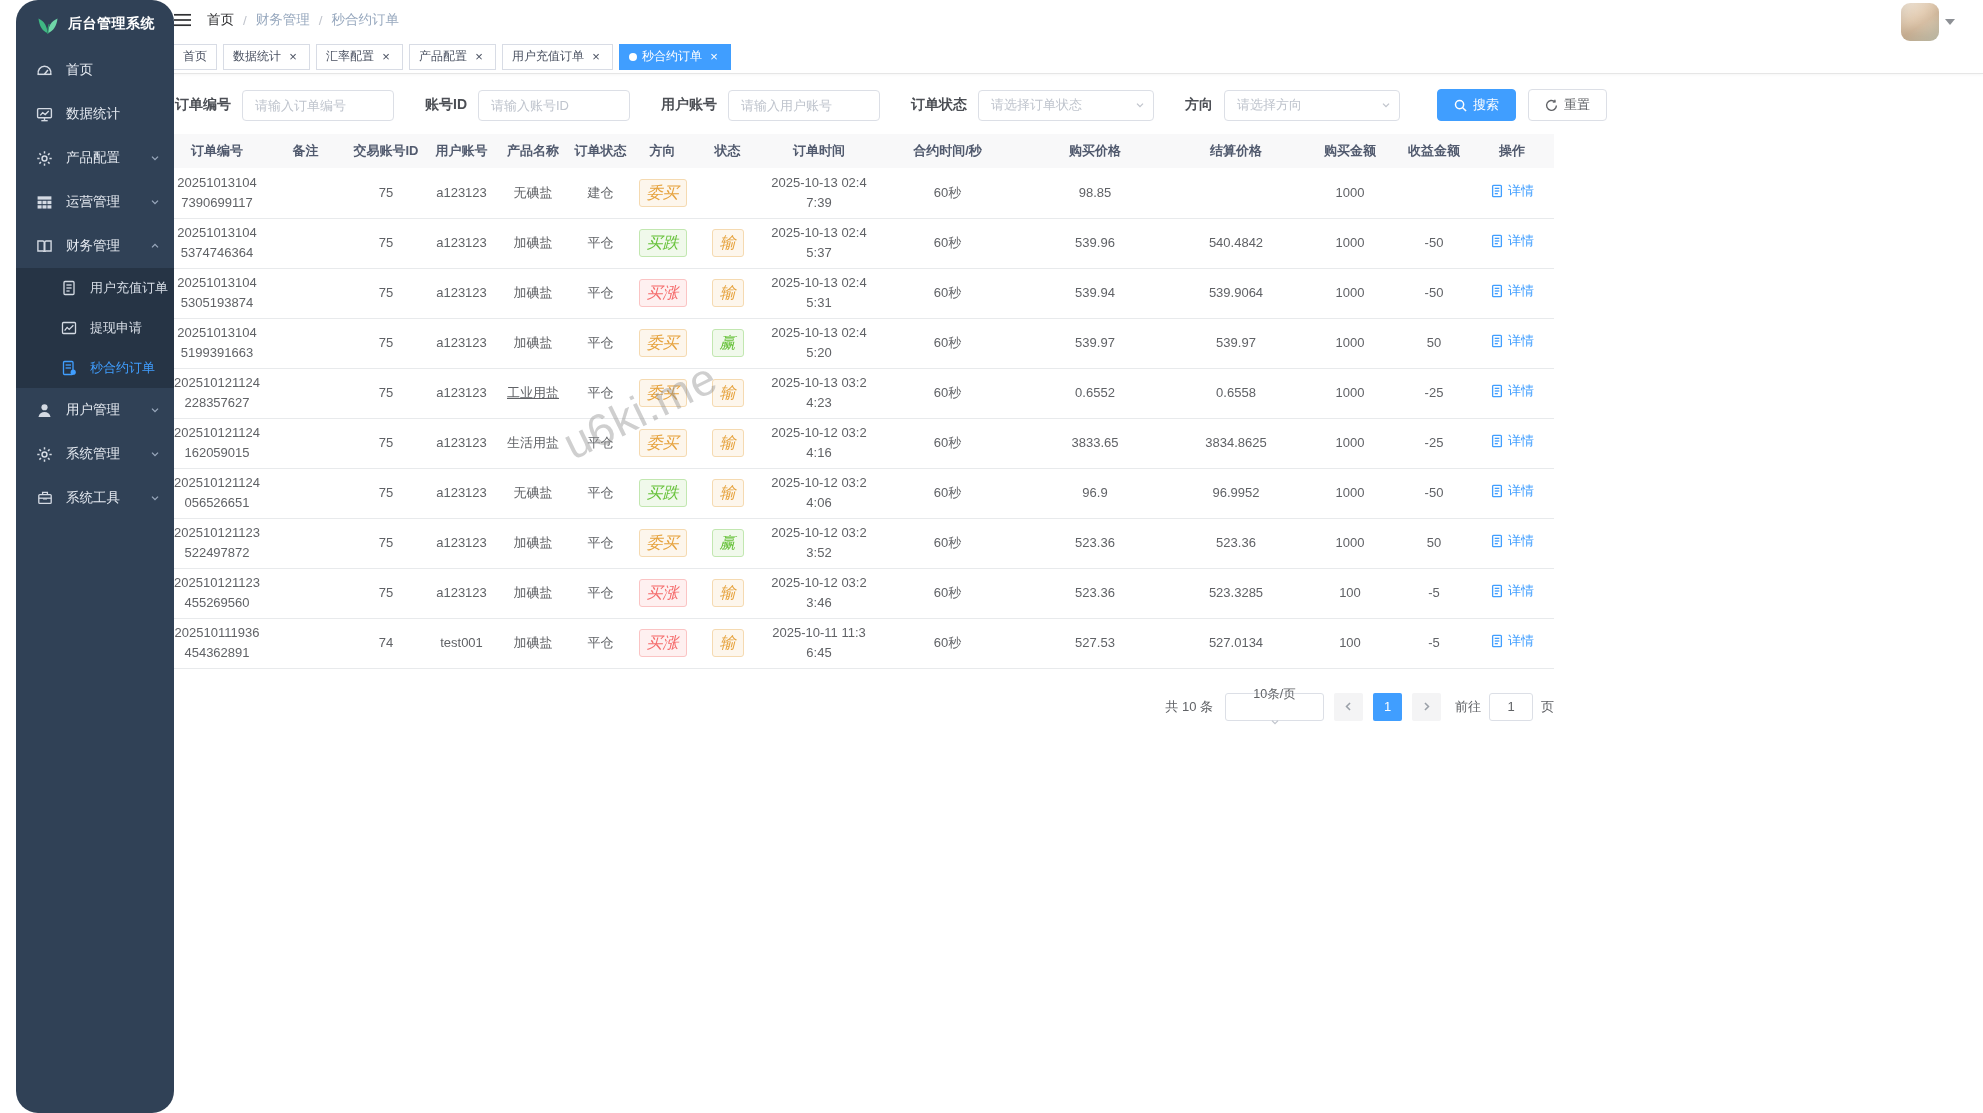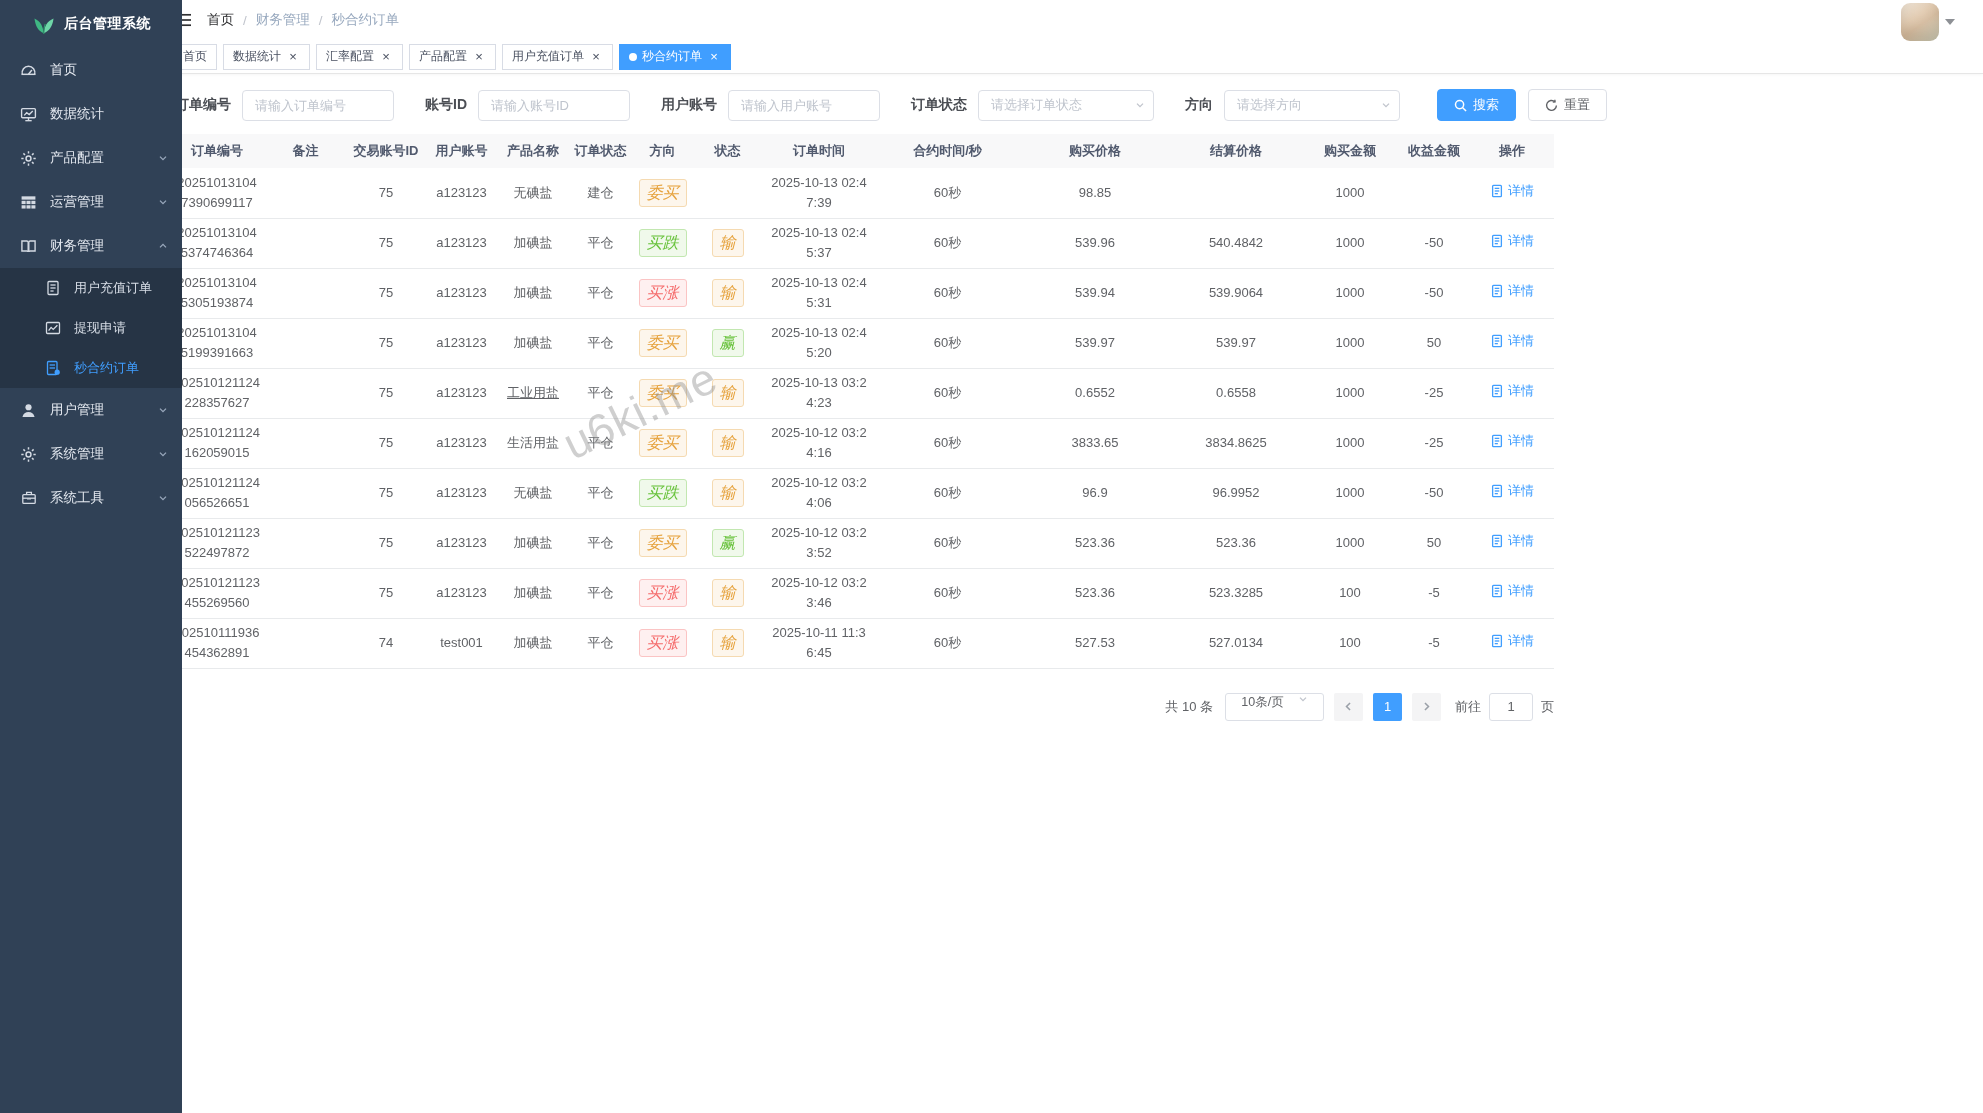--- a/index.html
+++ b/index.html
@@ -2,21 +2,21 @@
 <html><head>
 <meta charset="utf-8">
 <style>
   * { box-sizing: border-box; margin: 0; padding: 0; }
   html,body { width:1983px; height:1113px; }
   body {
     font-family: "Liberation Sans", "DejaVu Sans", sans-serif;
     background:#fff; color:#606266; overflow:hidden; position:relative;
   }
   
-  .sidebar { position:absolute; left:0; top:0; width:182px; height:1113px; background:#304156; z-index:5; }
+  .sidebar { position:absolute; left:16px; top:0; width:158px; height:1113px; background:#304156; z-index:5;border-radius:22px; }
   .logo-row { height:48px; display:flex; align-items:center; justify-content:center; gap:7px; }
   .logo-title { color:#fff; font-weight:bold; font-size:14px; letter-spacing:.5px; }
   .menu-item { height:44px; display:flex; align-items:center; padding:0 10px 0 20px; color:#e4e9f0; font-size:13.5px; cursor:pointer; position:relative; }
   .mi-icon { width:17px; height:17px; margin-right:13px; display:flex; align-items:center; justify-content:center; color:#d4dae3; flex:none; }
   .mi-label { flex:1; white-space:nowrap; }
   .mi-chev { color:#9aa9bd; display:flex; margin-right:4px; }
   .submenu { background:#263445; }
   .submenu .menu-item { height:40px; padding-left:44px; font-size:13px; color:#d9dfe8; }
   .submenu .menu-item.active { color:#409EFF; }
   .submenu .menu-item.active .mi-icon { color:#409EFF; }
@@ -56,21 +56,21 @@
   tbody td { height:50px; border-bottom:1px solid #e8eaec; text-align:center; font-size:13px; color:#606266; padding:2px 4px; word-break:break-all; line-height:1.55; }
   .badge { display:inline-block; padding:2px 7px; font-size:16px; border-radius:3px; border:1px solid transparent; line-height:1.4; white-space:nowrap;font-style:italic; }
   .badge-warning { color:#e6a23c; background:#fdf6ec; border-color:#f5dab1; }
   .badge-success { color:#67c23a; background:#f0f9eb; border-color:#c2e7b0; }
   .badge-danger  { color:#f56c6c; background:#fef0f0; border-color:#fbc4c4; }
   .detail-link { color:#409EFF; cursor:pointer; display:inline-flex; align-items:center; gap:4px; white-space:nowrap; }
   .product-underline { text-decoration:underline; }
   
   .pagination { width:1384px; margin:24px 0 0 12px; display:flex; justify-content:flex-end; align-items:center; gap:10px; font-size:13px; color:#606266; }
   .pg-total { margin-right:2px; }
-  .pg-size { width:99px; height:28px; border:1px solid #dcdfe6; border-radius:3px; display:flex; align-items:flex-start; justify-content:center; gap:14px; color:#606266; font-size:12.5px; cursor:pointer; background:#fff; }
+  .pg-size { width:99px; height:28px; border:1px solid #dcdfe6; border-radius:3px; display:flex; align-items:center; justify-content:center; gap:14px; color:#606266; font-size:12.5px; cursor:pointer; background:#fff;flex-direction:column; }
   .pg-size .sel-chev { color:#c0c4cc; display:flex; }
   .pg-btn { width:29px; height:28px; border-radius:2px; background:#f4f4f5; color:#9aa0a8; display:flex; align-items:center; justify-content:center; cursor:pointer; border:none; }
   .pg-page { width:29px; height:28px; border-radius:2px; background:#409EFF; color:#fff; font-size:13px; display:flex; align-items:center; justify-content:center; cursor:pointer; border:none; }
   .pg-goto { display:flex; align-items:center; gap:8px; margin-left:4px; }
   .pg-input { width:44px; height:28px; border:1px solid #dcdfe6; border-radius:3px; text-align:center; font-size:13px; color:#606266; font-family:inherit; }
   
   .watermark { position:absolute; left:558px; top:385px; transform:rotate(-26deg); font-size:45px; color:#8e8e8e; opacity:.42; font-weight:400; pointer-events:none; z-index:8; letter-spacing:1px; }
   .icon { display:inline-flex; align-items:center; justify-content:center; }
   svg { display:block; }
 </style>

